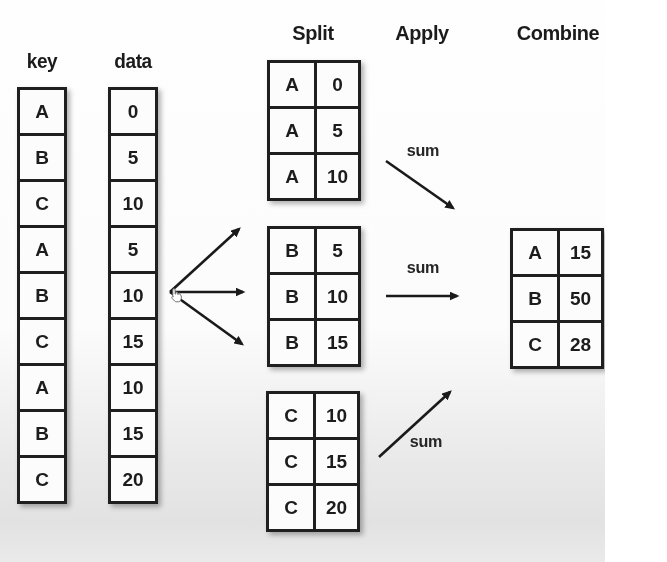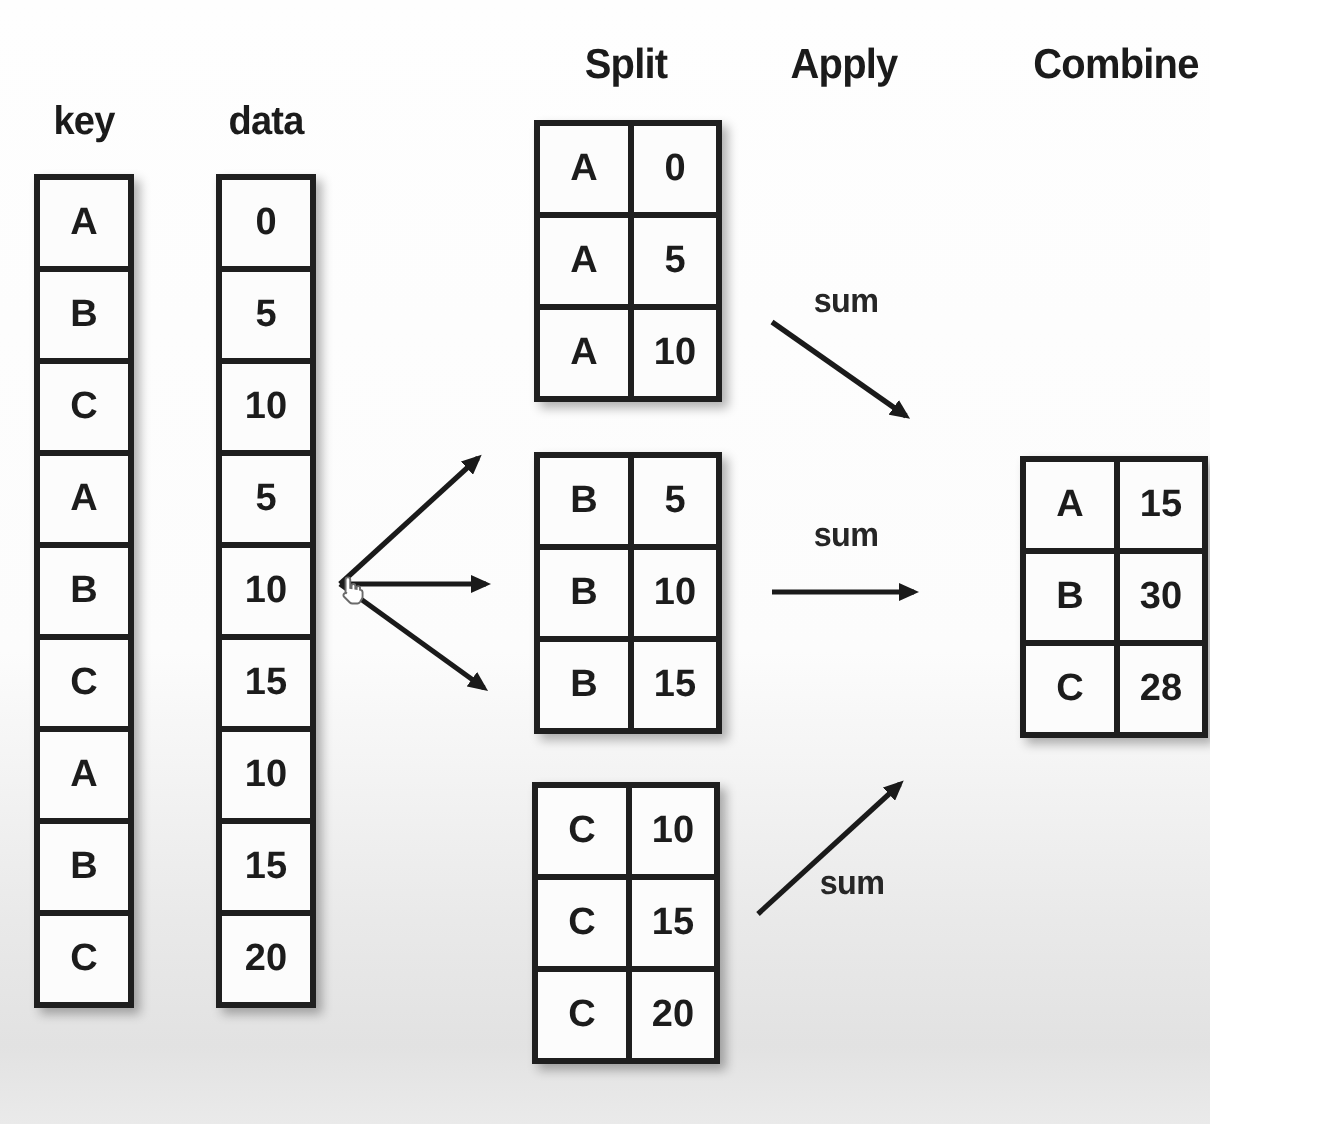--- a/index.html
+++ b/index.html
@@ -112,21 +112,21 @@
     <div class="gcell">C</div>
     <div class="gcell">15</div>
     <div class="gcell">C</div>
     <div class="gcell">20</div>
   </div>
 
   <div class="gtable" style="left:510px;top:228px;">
     <div class="gcell">A</div>
     <div class="gcell">15</div>
     <div class="gcell">B</div>
-    <div class="gcell">30</div>
+    <div class="gcell">50</div>
     <div class="gcell">C</div>
     <div class="gcell">28</div>
   </div>
 
   <div class="sum" style="left:396px;top:141px;">sum</div>
   <div class="sum" style="left:396px;top:258px;">sum</div>
   <div class="sum" style="left:399px;top:432px;">sum</div>
 
   <svg class="arrows" viewBox="0 0 667 562">
     <defs>

